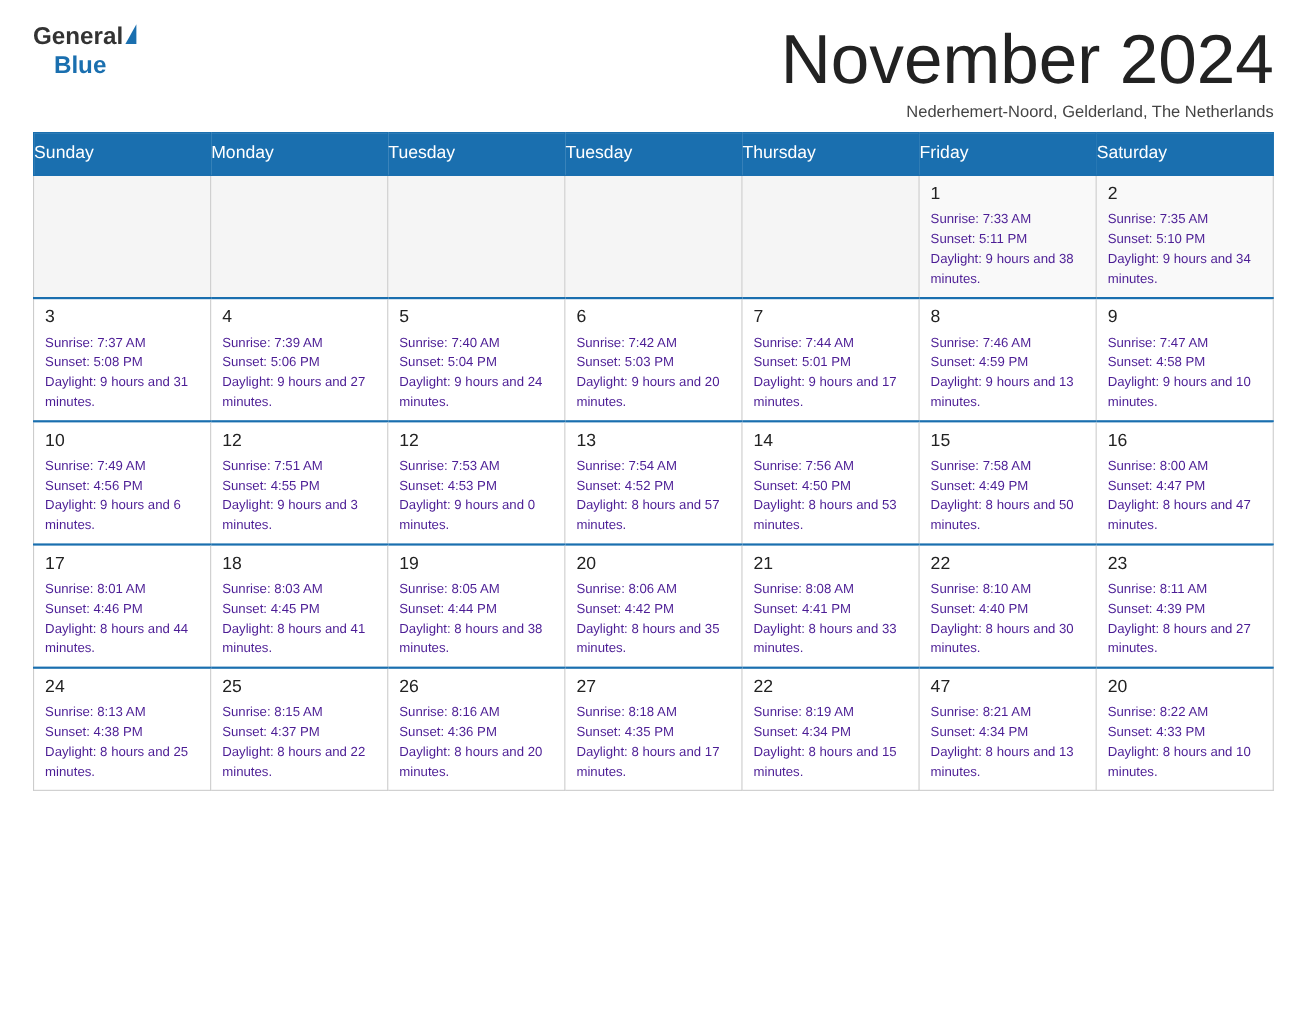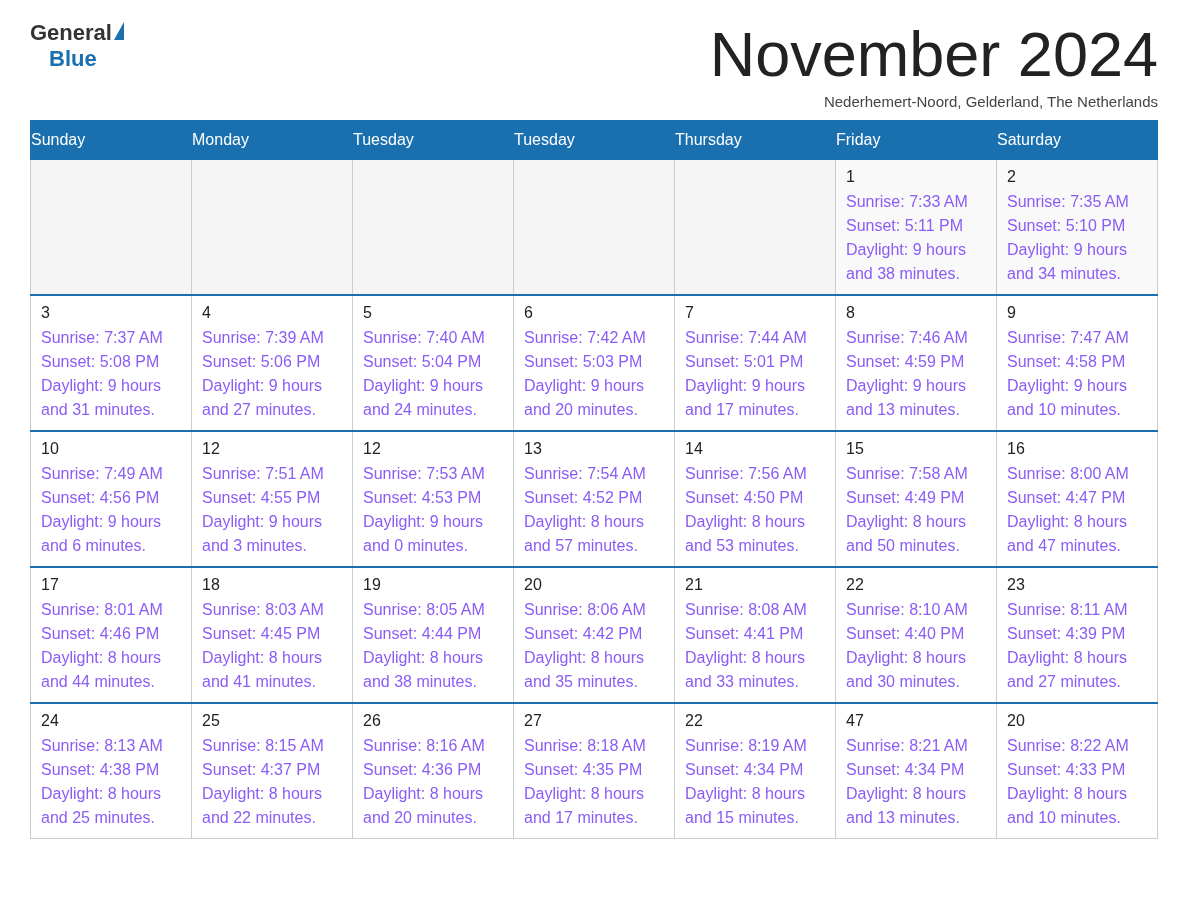--- a/index.html
+++ b/index.html
@@ -81,22 +81,22 @@
       height: 110px;
     }
     .day-number {
       font-size: 16px;
       color: #222;
       font-weight: normal;
       display: block;
       margin-bottom: 4px;
     }
     .day-info {
-      font-size: 16px;
-      color: #8b5cf6;
+      font-size: 12px;
+      color: #4c1d95;
       line-height: 1.5;
     }
     .calendar-table tr td {
       background: #fff;
     }
     .calendar-table tbody tr:first-child td {
       background: #f9f9f9;
     }
     .row-divider td {
       border-top: 2px solid #1a6faf !important;

